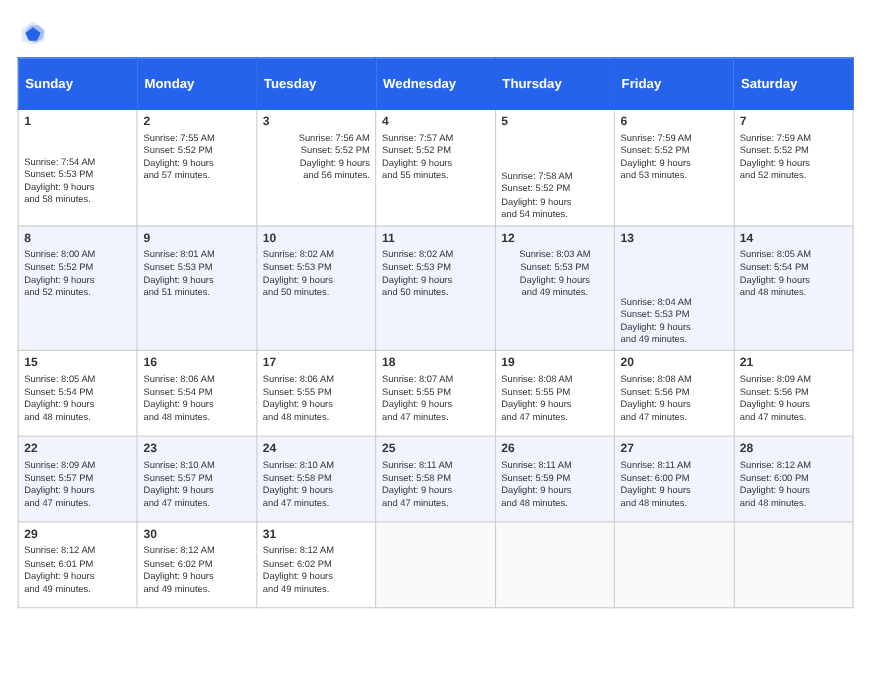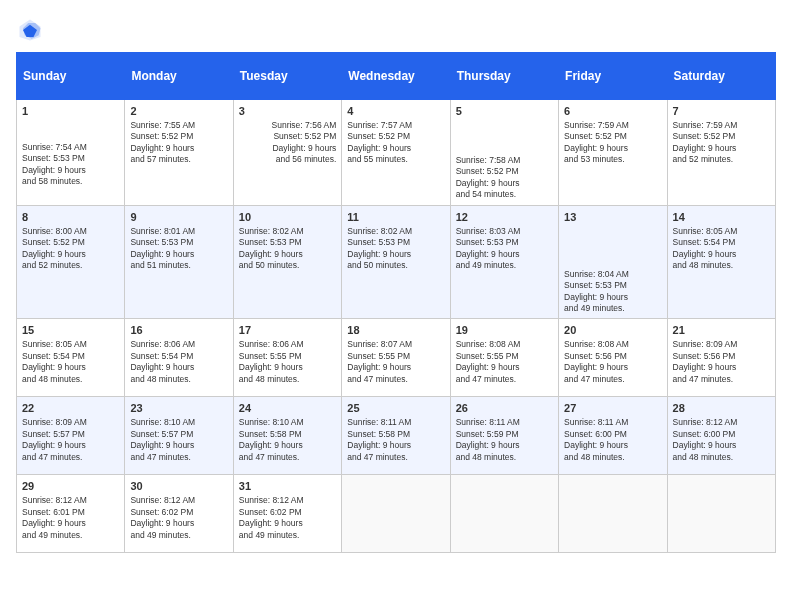--- a/index.html
+++ b/index.html
@@ -203,21 +203,21 @@
           </td>
           <td>
             <span class="day-number">11</span>
             <div class="day-info" style="white-space: pre-line;">Sunrise: 8:02 AM
 Sunset: 5:53 PM
 Daylight: 9 hours
 and 50 minutes.</div>
           </td>
           <td>
             <span class="day-number">12</span>
-            <div class="day-info" style="white-space: pre-line;">Sunrise: 8:03 AM
+            <div class="day-info" style="white-space: pre-line; text-align: center;">Sunrise: 8:03 AM
 Sunset: 5:53 PM
 Daylight: 9 hours
 and 49 minutes.</div>
           </td>
           <td>
             <span class="day-number">13</span>
             <div class="day-info" style="white-space: pre-line; margin-top: 44px;">Sunrise: 8:04 AM
 Sunset: 5:53 PM
 Daylight: 9 hours
 and 49 minutes.</div>

